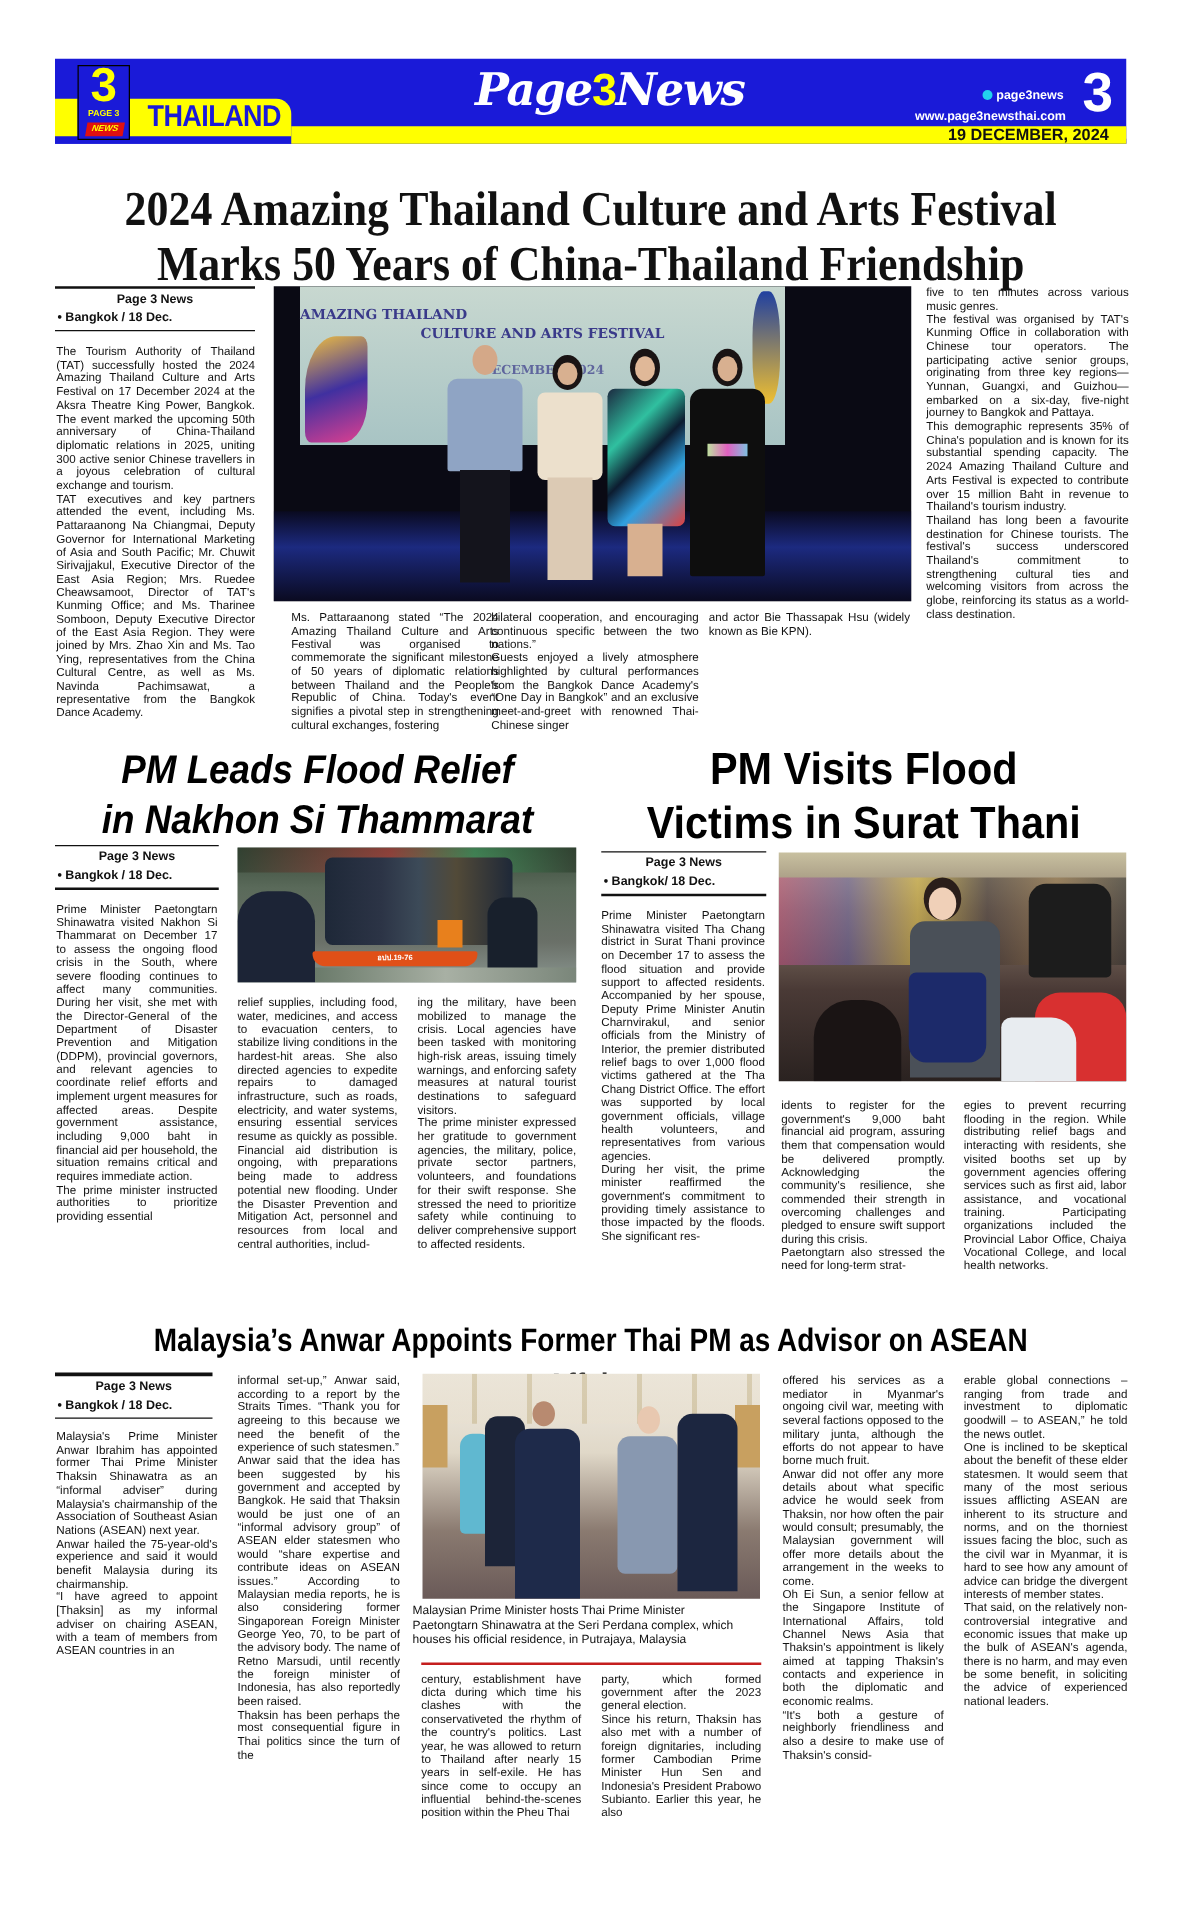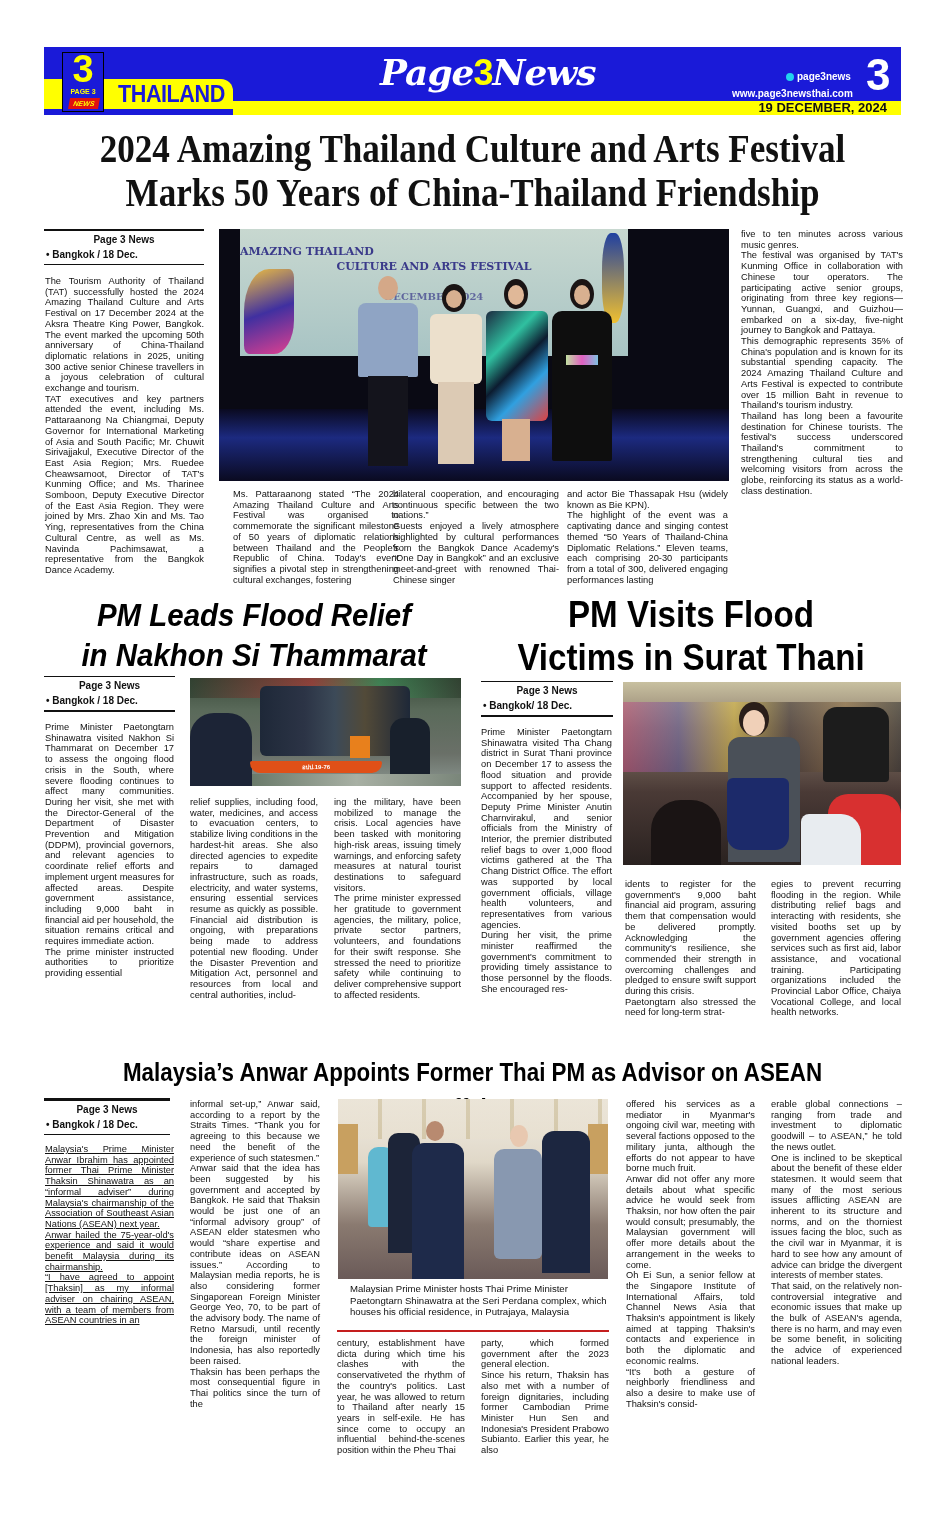--- a/index.html
+++ b/index.html
@@ -16,21 +16,21 @@
   .logo-news{position:absolute;left:6px;top:45px;width:30px;height:11px;background:#e01010;color:#ffff00;font:italic 700 7px "Liberation Sans",sans-serif;text-align:center;line-height:11px;transform:skewX(-10deg);}
   .thailand{left:118px;top:80px;font:700 24px "Liberation Sans",sans-serif;color:#1a1ad8;letter-spacing:-0.5px;transform:scaleX(0.9);transform-origin:left top;}
   .brand{left:380px;top:51px;width:190px;text-align:center;font:700 36px "DejaVu Serif",serif;color:#fff;font-style:italic;letter-spacing:-1px;}
   .brand .b3{color:#ffff00;font-style:normal;font-family:"Liberation Sans",sans-serif;font-weight:900;}
   .social{left:786px;top:71px;font:700 10px "Liberation Sans",sans-serif;color:#fff;}
   .social .dot{display:inline-block;width:8px;height:8px;border-radius:50%;background:#22d3ee;margin-right:3px;vertical-align:-1px;}
   .website{left:732px;top:88px;font:700 10px "Liberation Sans",sans-serif;color:#fff;}
   .pagenum{left:866px;top:51px;font:900 44px "Liberation Sans",sans-serif;color:#fff;line-height:48px;}
   .date{left:733px;top:101px;width:154px;text-align:right;font:700 13px "Liberation Sans",sans-serif;color:#111;line-height:14px;}
 
-  .headline{font-family:"Liberation Serif",serif;font-weight:700;color:#111;text-align:center;}
+  .headline{font-family:"Liberation Serif",serif;font-weight:700;color:#111;text-align:center;margin-top:19px;}
   .hsans{font-family:"Liberation Sans",sans-serif;font-weight:700;text-align:center;color:#000;transform-origin:center top;}
 
   .byline{font-family:"Liberation Sans",sans-serif;color:#111;}
   .byline .rule-top{height:2px;background:#111;}
   .byline .src{font:700 10px "Liberation Sans",sans-serif;text-align:center;padding:3px 0 0;}
   .byline .loc{font:700 10px "Liberation Sans",sans-serif;padding:4px 0 4px 2px;}
   .byline .rule-bot{height:2px;background:#111;}
 
   .col{font-size:9.3px;line-height:10.7px;text-align:justify;color:#111;font-family:"Liberation Sans",sans-serif;hyphens:manual;}
   .col p{margin:0;}
@@ -111,21 +111,20 @@
 
 <div class="abs col" style="left:220px;top:489px;width:166px;margin-left:13px;">
   <p>Ms. Pattaraanong stated “The 2024 Amazing Thailand Culture and Arts Festival was organised to commemorate the significant milestone of 50 years of diplomatic relations between Thailand and the People's Republic of China. Today's event signifies a pivotal step in strengthening cultural exchanges, fostering</p>
 </div>
 <div class="abs col" style="left:393px;top:489px;width:166px;">
   <p>bilateral cooperation, and encouraging continuous specific between the two nations.”</p>
   <p>Guests enjoyed a lively atmosphere highlighted by cultural performances from the Bangkok Dance Academy's “One Day in Bangkok” and an exclusive meet-and-greet with renowned Thai-Chinese singer</p>
 </div>
 <div class="abs col" style="left:567px;top:489px;width:161px;">
   <p>and actor Bie Thassapak Hsu (widely known as Bie KPN).</p>
-  <p>The highlight of the event was a captivating dance and singing contest themed “50 Years of Thailand-China Diplomatic Relations.” Eleven teams, each comprising 20-30 participants from a total of 300, delivered engaging performances lasting</p>
 </div>
 <div class="abs col" style="left:741px;top:229px;width:162px;">
   <p>five to ten minutes across various music genres.</p>
   <p>The festival was organised by TAT's Kunming Office in collaboration with Chinese tour operators. The participating active senior groups, originating from three key regions—Yunnan, Guangxi, and Guizhou—embarked on a six-day, five-night journey to Bangkok and Pattaya.</p>
   <p>This demographic represents 35% of China's population and is known for its substantial spending capacity. The 2024 Amazing Thailand Culture and Arts Festival is expected to contribute over 15 million Baht in revenue to Thailand's tourism industry.</p>
   <p>Thailand has long been a favourite destination for Chinese tourists. The festival's success underscored Thailand's commitment to strengthening cultural ties and welcoming visitors from across the globe, reinforcing its status as a world-class destination.</p>
 </div>
 
 <div class="abs hsans" style="left:44px;top:595px;width:420px;font-style:italic;">
   <div style="font-size:32px;line-height:40px;transform:scaleX(0.92);">PM Leads Flood Relief</div>
@@ -169,21 +168,21 @@
 
 <div class="abs byline" style="left:481px;top:681px;width:132px;">
   <div class="rule-top" style="height:1px;"></div>
   <div class="src">Page 3 News</div>
   <div class="loc">• Bangkok/ 18 Dec.</div>
   <div class="rule-bot"></div>
 </div>
 
 <div class="abs col" style="left:481px;top:727px;width:131px;">
   <p>Prime Minister Paetongtarn Shinawatra visited Tha Chang district in Surat Thani province on December 17 to assess the flood situation and provide support to affected residents. Accompanied by her spouse, Deputy Prime Minister Anutin Charnvirakul, and senior officials from the Ministry of Interior, the premier distributed relief bags to over 1,000 flood victims gathered at the Tha Chang District Office. The effort was supported by local government officials, village health volunteers, and representatives from various agencies.</p>
-  <p>During her visit, the prime minister reaffirmed the government's commitment to providing timely assistance to those personnel by the floods. She encouraged res-</p>
+  <p>During her visit, the prime minister reaffirmed the government's commitment to providing timely assistance to those impacted by the floods. She significant res-</p>
 </div>
 
 <div class="abs photo" style="left:623px;top:682px;width:278px;height:183px;background:linear-gradient(180deg,#c8c0a0 0%,#8a7a6a 25%,#4a3a36 60%,#2a2220 100%);">
   <div style="position:absolute;left:0;top:20px;width:278px;height:70px;background:linear-gradient(90deg,#c05080,#6a60a0 20%,#e0c040 40%,#3a3030 60%,#8a6a40 80%,#2a2a2a);opacity:0.55;"></div>
   <div style="position:absolute;left:116px;top:20px;width:30px;height:34px;border-radius:50%;background:#2a1e1a;"></div>
   <div style="position:absolute;left:120px;top:28px;width:22px;height:26px;border-radius:50%;background:#f0d0b8;"></div>
   <div style="position:absolute;left:105px;top:55px;width:72px;height:125px;background:#4a5058;border-radius:12px 12px 0 0;"></div>
   <div style="position:absolute;left:104px;top:96px;width:62px;height:72px;background:#1c2a6a;border-radius:6px 6px 14px 14px;"></div>
   <div style="position:absolute;left:200px;top:25px;width:66px;height:75px;background:#1c1c1c;border-radius:14px 14px 4px 4px;"></div>
   <div style="position:absolute;left:205px;top:112px;width:73px;height:71px;background:#d83030;border-radius:20px 20px 0 0;"></div>
@@ -201,21 +200,21 @@
 
 <div class="abs hsans" style="left:44px;top:1054px;width:857px;font-size:26px;line-height:36px;transform:scaleX(0.86);">Malaysia’s Anwar Appoints Former Thai PM as Advisor on ASEAN Affairs</div>
 
 <div class="abs byline" style="left:44px;top:1098px;width:126px;">
   <div class="rule-top" style="height:3px;"></div>
   <div class="src">Page 3 News</div>
   <div class="loc">• Bangkok / 18 Dec.</div>
   <div class="rule-bot" style="height:1px;"></div>
 </div>
 
-<div class="abs col" style="left:45px;top:1144px;width:129px;text-decoration:underline;">
+<div class="abs col" style="left:45px;top:1144px;width:129px;">
   <p>Malaysia's Prime Minister Anwar Ibrahim has appointed former Thai Prime Minister Thaksin Shinawatra as an “informal adviser” during Malaysia's chairmanship of the Association of Southeast Asian Nations (ASEAN) next year.</p>
   <p>Anwar hailed the 75-year-old's experience and said it would benefit Malaysia during its chairmanship.</p>
   <p>“I have agreed to appoint [Thaksin] as my informal adviser on chairing ASEAN, with a team of members from ASEAN countries in an</p>
 </div>
 <div class="abs col" style="left:190px;top:1099px;width:130px;">
   <p>informal set-up,” Anwar said, according to a report by the Straits Times. “Thank you for agreeing to this because we need the benefit of the experience of such statesmen.”</p>
   <p>Anwar said that the idea has been suggested by his government and accepted by Bangkok. He said that Thaksin would be just one of an “informal advisory group” of ASEAN elder statesmen who would “share expertise and contribute ideas on ASEAN issues.” According to Malaysian media reports, he is also considering former Singaporean Foreign Minister George Yeo, 70, to be part of the advisory body. The name of Retno Marsudi, until recently the foreign minister of Indonesia, has also reportedly been raised.</p>
   <p>Thaksin has been perhaps the most consequential figure in Thai politics since the turn of the</p>
 </div>
 
@@ -225,21 +224,21 @@
   <div style="position:absolute;right:0;top:25px;width:20px;height:50px;background:#c8a060;"></div>
   <div style="position:absolute;left:30px;top:48px;width:26px;height:80px;background:#60b8d0;border-radius:10px 10px 4px 4px;"></div>
   <div style="position:absolute;left:50px;top:34px;width:32px;height:120px;background:#1c2438;border-radius:10px 10px 0 0;"></div>
   <div style="position:absolute;left:88px;top:22px;width:18px;height:20px;border-radius:50%;background:#b88a70;"></div>
   <div style="position:absolute;left:74px;top:44px;width:52px;height:136px;background:#1e2a4a;border-radius:12px 12px 0 0;"></div>
   <div style="position:absolute;left:172px;top:26px;width:18px;height:22px;border-radius:50%;background:#e8c8b0;"></div>
   <div style="position:absolute;left:156px;top:50px;width:48px;height:110px;background:#8898b0;border-radius:10px 10px 6px 6px;"></div>
   <div style="position:absolute;left:204px;top:32px;width:48px;height:142px;background:#1c2640;border-radius:12px 12px 0 0;"></div>
 </div>
 
-<div class="abs caption" style="left:350px;top:1283px;width:272px;">Malaysian Prime Minister hosts Thai Prime Minister Paetongtarn Shinawatra at the Seri Perdana complex, which houses his official residence, in Putrajaya, Malaysia</div>
+<div class="abs caption" style="left:330px;top:1283px;width:272px;">Malaysian Prime Minister hosts Thai Prime Minister Paetongtarn Shinawatra at the Seri Perdana complex, which houses his official residence, in Putrajaya, Malaysia</div>
 <div class="abs redrule" style="left:337px;top:1330px;width:272px;"></div>
 
 <div class="abs col" style="left:337px;top:1338px;width:128px;">
   <p>century, establishment have dicta during which time his clashes with the conservativeted the rhythm of the country's politics. Last year, he was allowed to return to Thailand after nearly 15 years in self-exile. He has since come to occupy an influential behind-the-scenes position within the Pheu Thai</p>
 </div>
 <div class="abs col" style="left:481px;top:1338px;width:128px;">
   <p>party, which formed government after the 2023 general election.</p>
   <p>Since his return, Thaksin has also met with a number of foreign dignitaries, including former Cambodian Prime Minister Hun Sen and Indonesia's President Prabowo Subianto. Earlier this year, he also</p>
 </div>
 <div class="abs col" style="left:626px;top:1099px;width:129px;">

